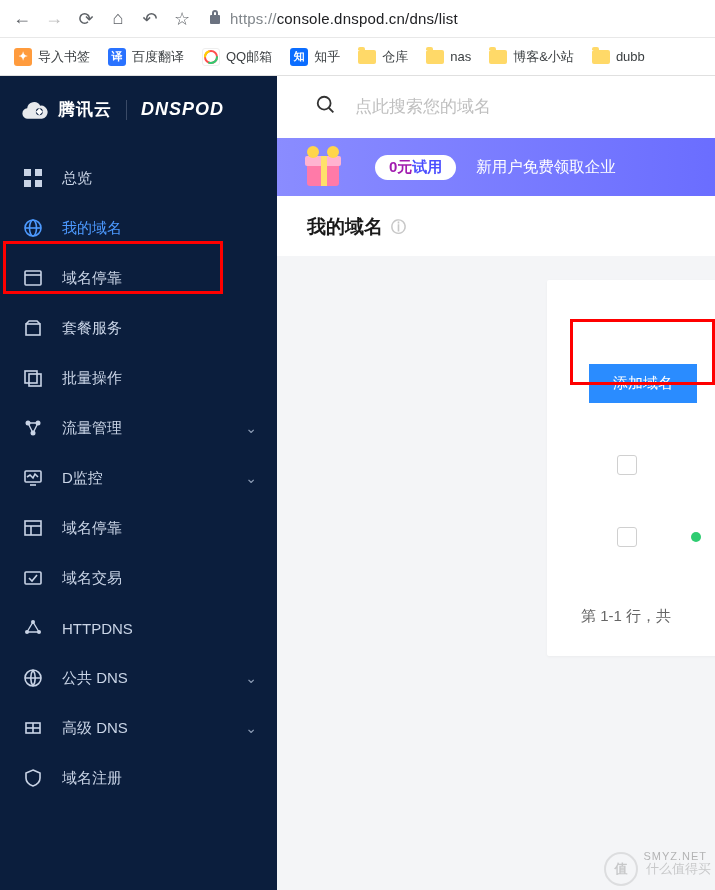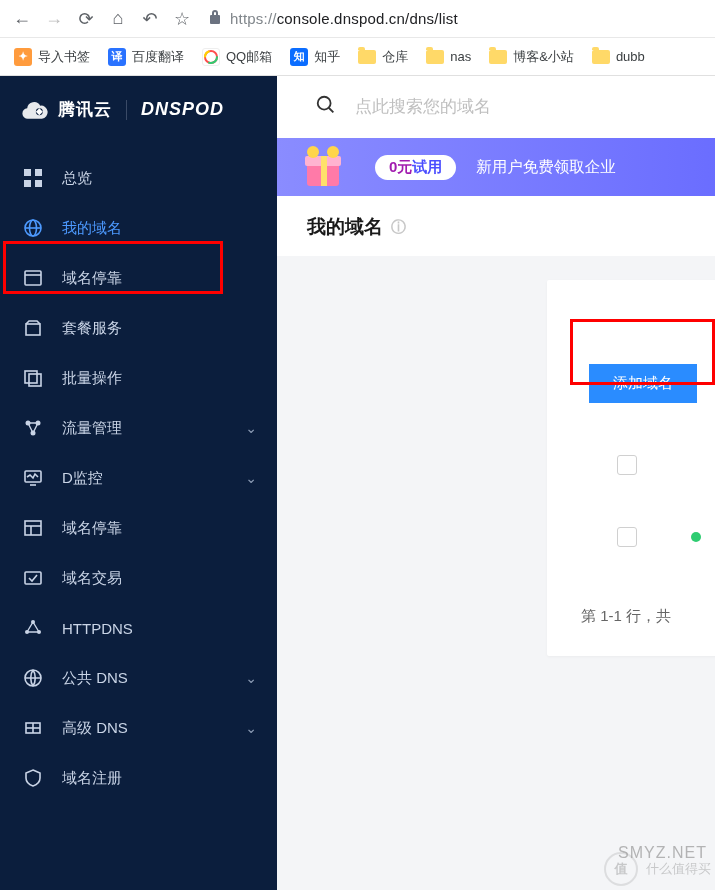--- a/index.html
+++ b/index.html
@@ -55,21 +55,21 @@
 
     .content-area { background: #f4f5f7; flex: 1; padding: 24px 0 0 0; position: relative; }
     .card { background: #fff; margin-left: 270px; min-height: 340px; border-radius: 2px; box-shadow: 0 1px 3px rgba(0,0,0,0.04); padding: 40px 20px 30px 30px; position: relative; }
     .add-btn { background: #2a8cff; color: #fff; border: none; padding: 10px 24px; font-size: 15px; cursor: pointer; margin-left: 12px; margin-top: 44px; }
     .check-row { margin-top: 52px; display: flex; align-items: center; gap: 24px; margin-left: 40px; }
     .chk { width: 20px; height: 20px; border: 1px solid #d0d0d0; border-radius: 3px; }
     .dot-green { width: 10px; height: 10px; background: #2ecc71; border-radius: 50%; margin-left: 30px; }
     .pager { margin-top: 60px; margin-left: 4px; font-size: 15px; color: #666; }
 
     .watermark { position: absolute; right: 4px; bottom: 4px; display: flex; align-items: center; gap: 8px; opacity: 0.25; font-size: 13px; color: #444; }
-    .watermark2 { position: absolute; right: 8px; bottom: 28px; font-size: 16px; color: #888; opacity: 0.6; letter-spacing: 1px; }
+    .watermark2 { position: absolute; right: 8px; bottom: 28px; font-size: 11px; color: #888; opacity: 0.6; letter-spacing: 1px; }
     .wm-circle { width: 34px; height: 34px; border: 2px solid #999; border-radius: 50%; display: flex; align-items: center; justify-content: center; font-weight: bold; }
   </style>
 </head>
 <body>
 
 <div class="browser-nav">
   <div class="nav-btn">←</div>
   <div class="nav-btn disabled">→</div>
   <div class="nav-btn">⟳</div>
   <div class="nav-btn">⌂</div>

